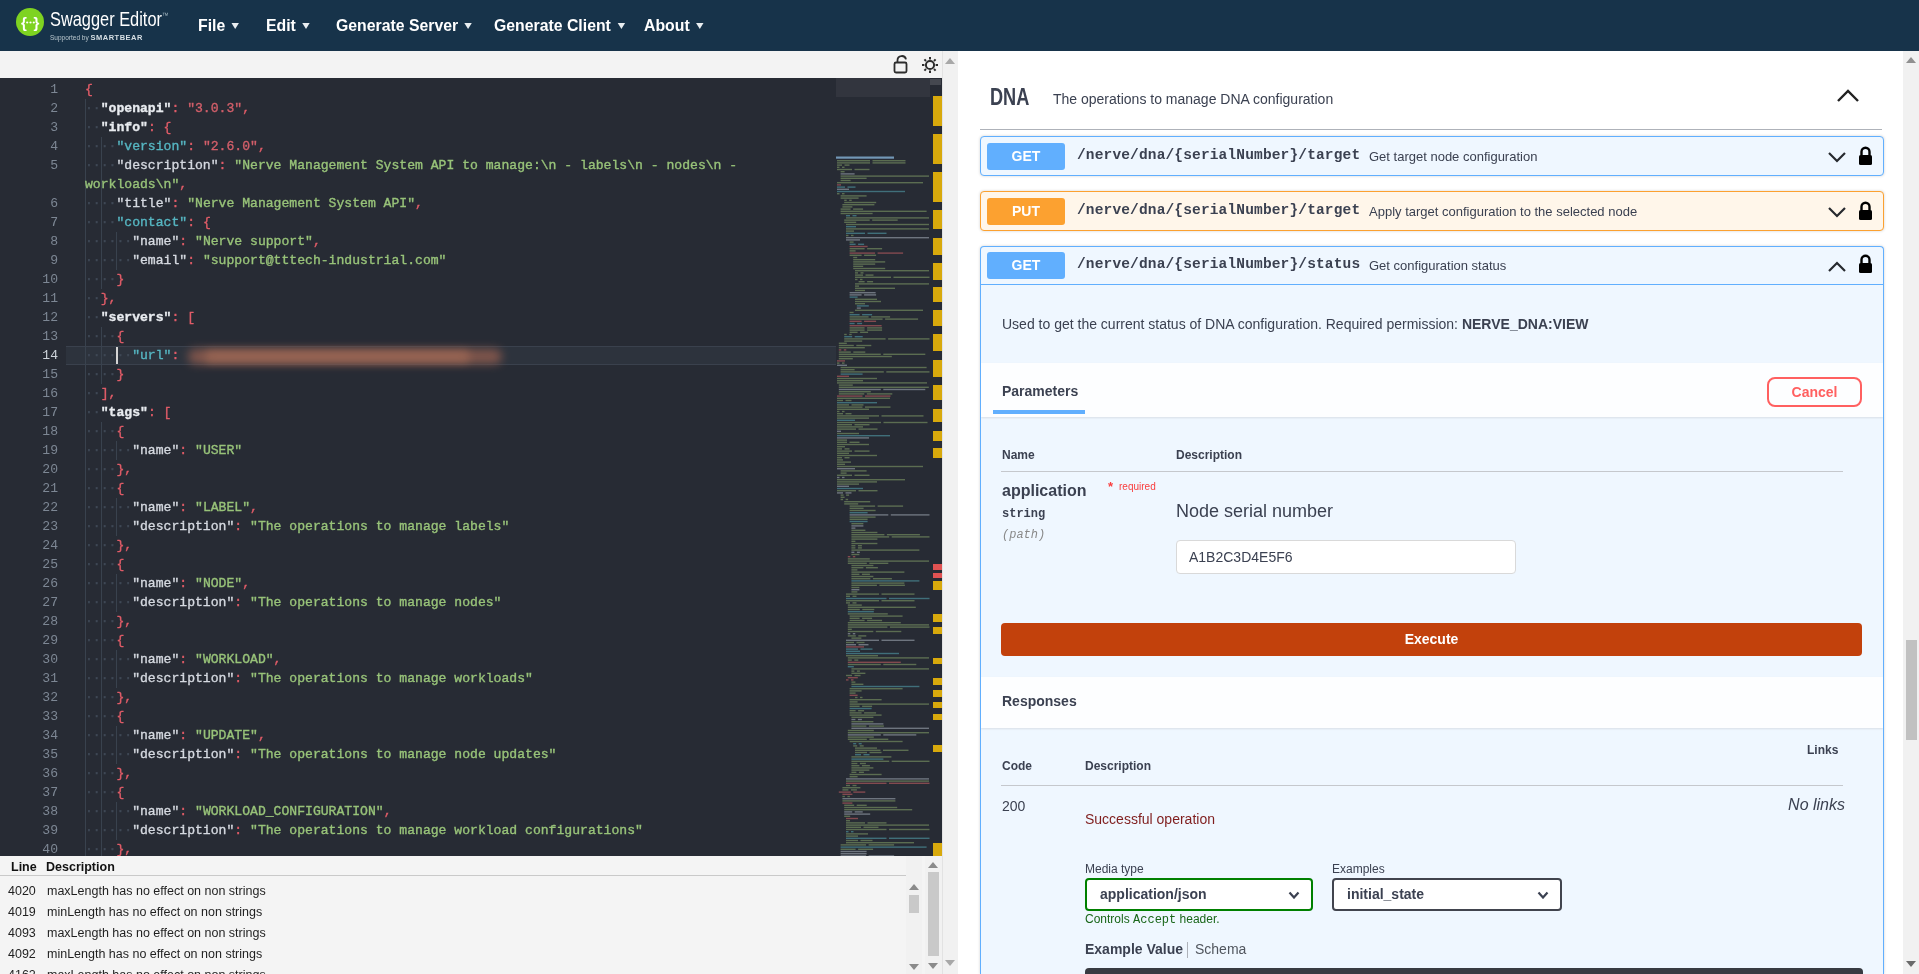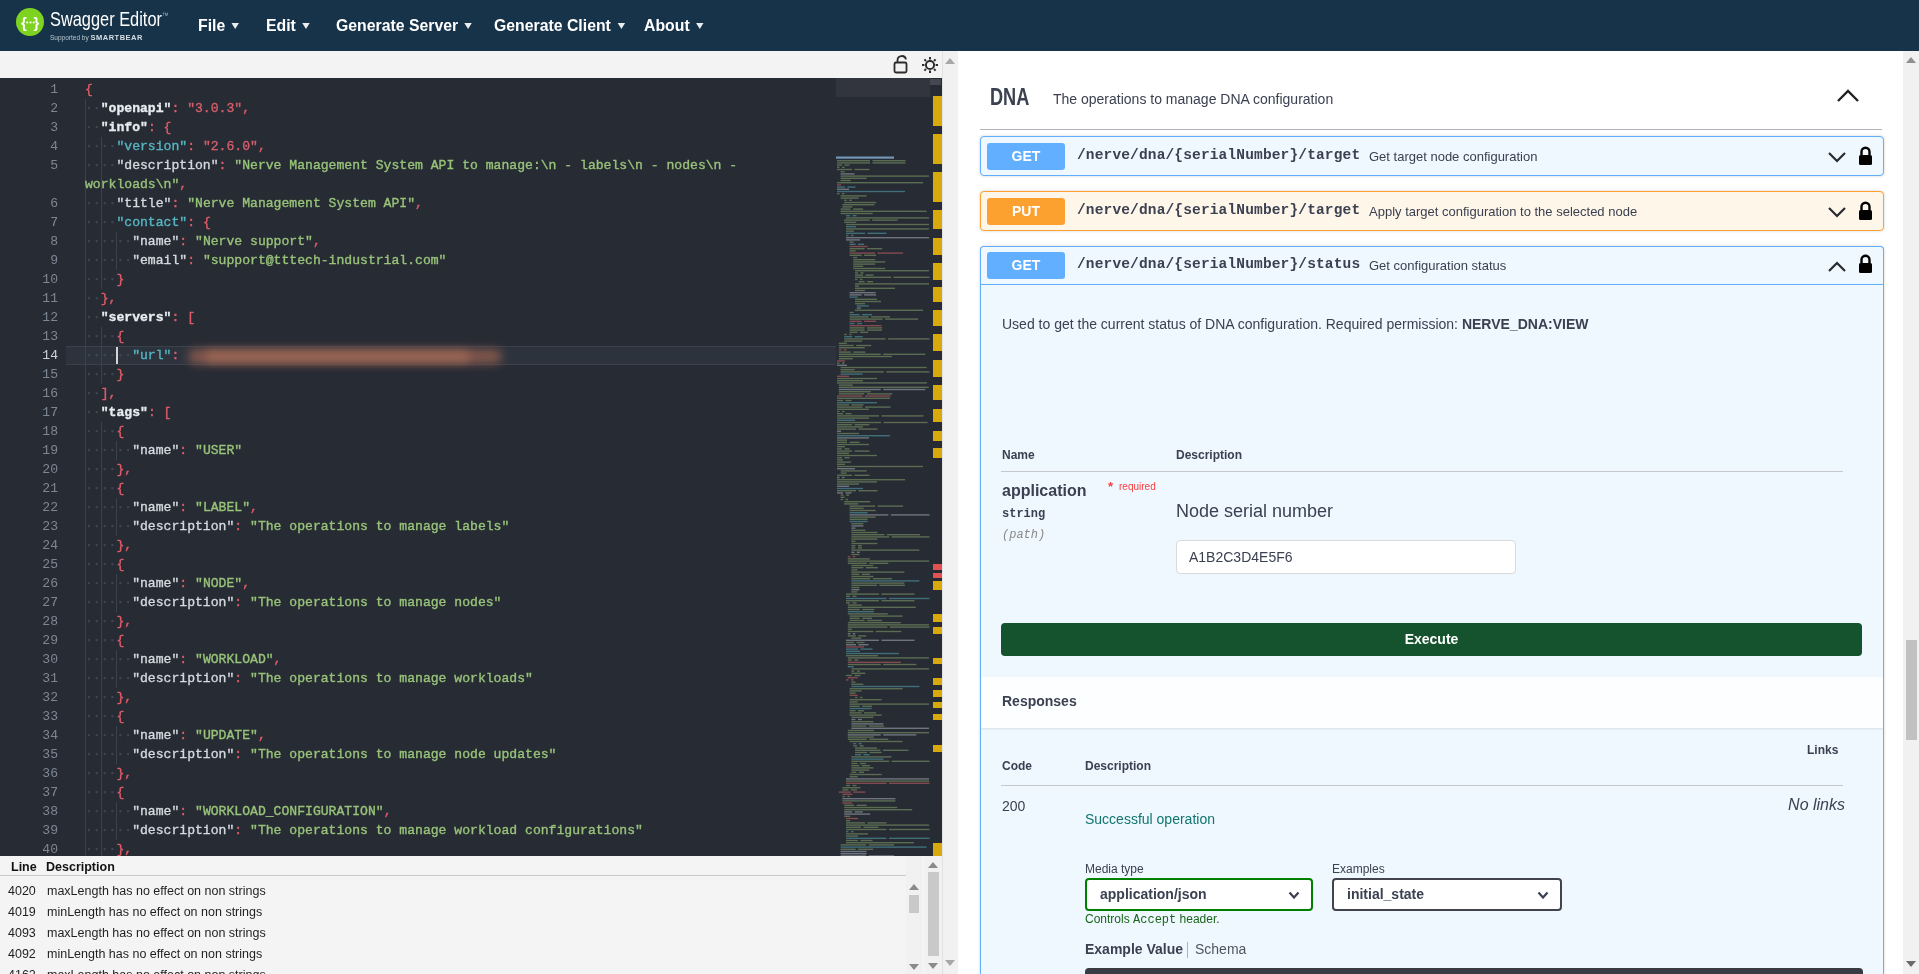--- a/index.html
+++ b/index.html
@@ -103,27 +103,27 @@
   .th { font-size:12px; font-weight:bold; color:#3b4151; position:absolute; }
   .thr { position:absolute; left:20px; width:842px; height:1px; background:#c5c8cd; }
   #pname { position:absolute; left:21px; top:235px; font-size:16px; font-weight:bold; color:#3b4151; }
   #preq { position:absolute; left:127px; top:232px; color:#f93e3e; font-size:13px; font-weight:bold; }
   #preqt { position:absolute; left:138px; top:234px; color:#f93e3e; font-size:10px; }
   #ptype { position:absolute; left:21px; top:260px; font-size:12px; font-weight:bold; font-family:"Liberation Mono",monospace; color:#3b4151; }
   #ppath { position:absolute; left:21px; top:281px; font-size:12px; font-style:italic; font-family:"Liberation Mono",monospace; color:#888; }
   #pdesc { position:absolute; left:195px; top:254px; font-size:18px; color:#3b4151; }
   #pinput { position:absolute; left:195px; top:293px; width:340px; height:34px; background:#fff;
      border:1px solid #d9d9d9; border-radius:4px; font-size:14px; color:#3b4151; line-height:32px; padding-left:12px; }
-  #exec { position:absolute; left:20px; top:376px; width:861px; height:33px; background:#14532d;
+  #exec { position:absolute; left:20px; top:376px; width:861px; height:33px; background:#c2410c;
      border-radius:4px; color:#fff; font-weight:bold; font-size:14px; text-align:center; line-height:33px; }
   #sech2 { top:430px; height:51px; }
   #resph { position:absolute; left:21px; top:16px; font-size:14px; font-weight:bold; color:#3b4151;text-align:center; }
   #code200 { position:absolute; left:21px; top:551px; font-size:14px; color:#3b4151; }
   #nolinks { position:absolute; right:38px; top:549px; font-size:16px; font-style:italic; color:#3b4151; }
-  #succ { position:absolute; left:104px; top:564px; font-size:14px; color:#0f766e; }
+  #succ { position:absolute; left:104px; top:564px; font-size:14px; color:#7f1d1d; }
   #mtlabel { position:absolute; left:104px; top:615px; font-size:12px; color:#3b4151; }
   .sel { position:absolute; height:33px; border-radius:4px; background:#fff; font-size:14px;
      font-weight:bold; color:#3b4151; line-height:29px; padding-left:13px; }
   #sel1 { left:104px; top:631px; width:228px; border:2px solid #008000; }
   #sel2 { left:351px; top:631px; width:230px; border:2px solid #41444e; }
   .selarr { position:absolute; right:11px; top:11px; width:12px; height:8px; }
   #ctrl { position:absolute; left:104px; top:665px; font-size:12px; color:#196619; }
   #exv { position:absolute; left:104px; top:694px; font-size:14px; font-weight:bold; color:#3b4151; }
   #exvd { position:absolute; left:206px; top:695px; width:1px; height:16px; background:#aeb2b9; }
   #schem { position:absolute; left:214px; top:694px; font-size:14px; color:#51565e; }
@@ -841,20 +841,25 @@
       <svg class="chev" style="top:14px" width="20" height="12">
           <path d="M2 10 L10 2 L18 10" fill="none" stroke="#26292e" stroke-width="2.2"></path>
         </svg>
       <svg class="lock" style="top:7px" width="15" height="21">
         <path d="M3.5 9 v-3.2 a 4 4 0 0 1 8 0 V 9" fill="none" stroke="#000" stroke-width="2.4"></path>
         <rect x="1" y="9" width="13" height="10" rx="1.5" fill="#000"></rect>
       </svg>
     </div>
     <div id="opdesc">Used to get the current status of DNA configuration. Required permission: <span class="b">NERVE_DNA:VIEW</span></div>
 
+    <div class="sechead" id="sech1">
+      <div id="parh">Parameters</div>
+      <div id="parul"></div>
+      <div id="cancel">Cancel</div>
+    </div>
 
     <div class="th" style="left:21px;top:201px">Name</div>
     <div class="th" style="left:195px;top:201px">Description</div>
     <div class="thr" style="top:224px"></div>
 
     <div id="pname">application</div>
     <div id="preq">*</div>
     <div id="preqt">required</div>
     <div id="ptype">string</div>
     <div id="ppath">(path)</div>

